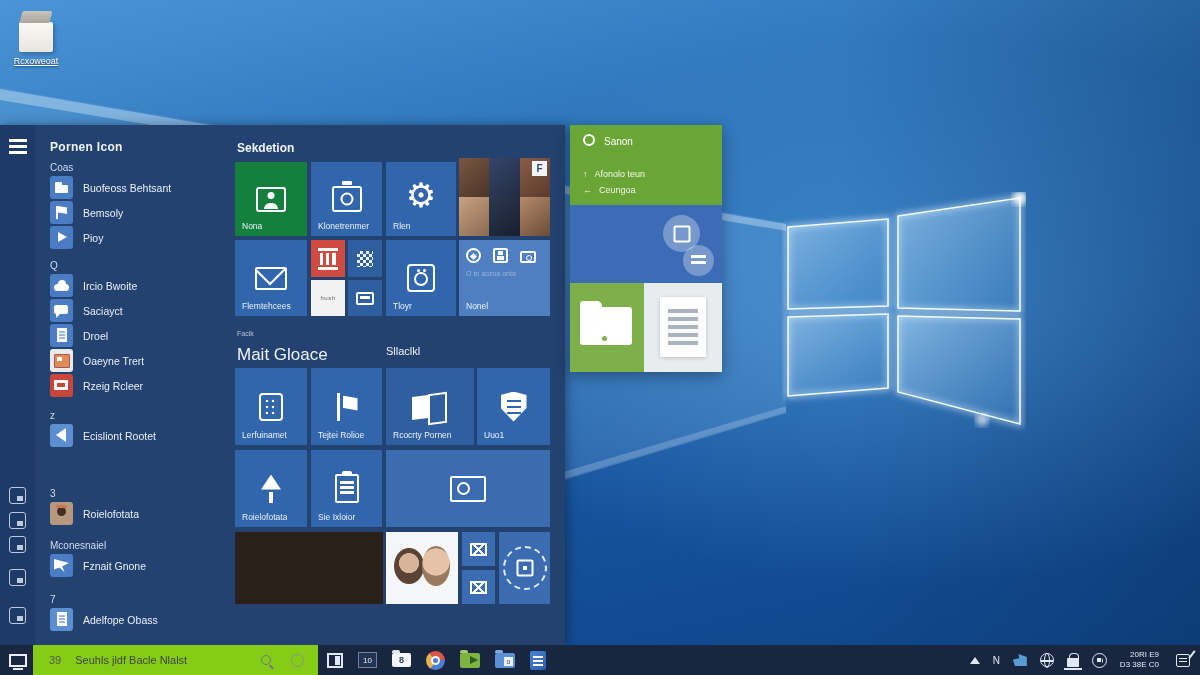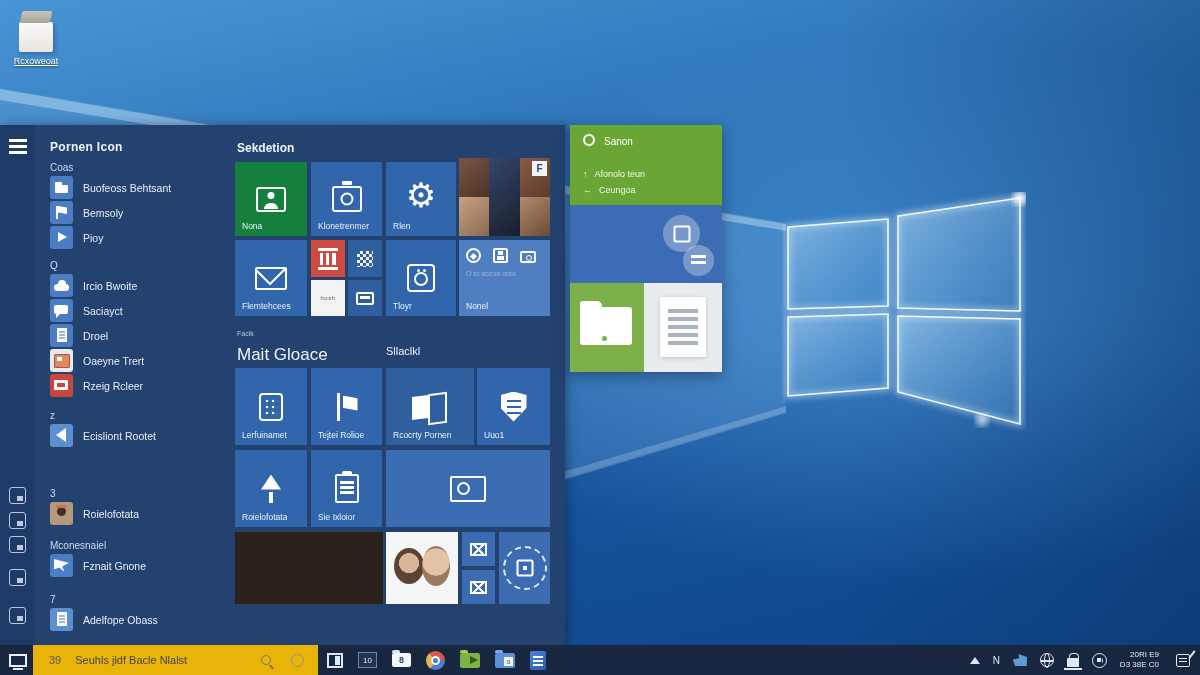--- a/index.html
+++ b/index.html
@@ -168,21 +168,21 @@
   .popup-folder::before{content:"";position:absolute;left:0;top:-6px;width:22px;height:8px;background:#fff;border-radius:3px 5px 0 0;}
   .popup-folder::after{content:"";position:absolute;left:22px;bottom:4px;width:5px;height:5px;background:#7db04a;border-radius:50%;}
   .popup-tile-doc{flex:1;background:#e8ecef;position:relative;cursor:pointer;}
   .popup-doc{position:absolute;left:16px;top:14px;width:46px;height:60px;background:#fff;box-shadow:0 1px 4px rgba(0,0,0,.18);}
   .popup-doc::before{content:"";position:absolute;left:8px;right:8px;top:12px;height:3.5px;background:#a9b4bf;box-shadow:0 8px 0 #a9b4bf,0 16px 0 #a9b4bf,0 24px 0 #a9b4bf,0 32px 0 #a9b4bf;}
 
   
   .taskbar{position:absolute;left:0;top:645px;width:1200px;height:30px;background:#18263f;display:flex;align-items:center;}
   .tb-start{position:relative;width:18px;height:13px;border:2px solid #e8eef9;margin:0 6px 0 9px;flex:none;cursor:pointer;}
   .tb-start::after{content:"";position:absolute;left:50%;bottom:-5px;transform:translateX(-50%);width:10px;height:2px;background:#e8eef9;}
-  .searchbox{position:relative;width:285px;height:31px;background:#eab308;display:flex;align-items:center;flex:none;cursor:text;}
+  .searchbox{position:relative;width:285px;height:31px;background:#84cc16;display:flex;align-items:center;flex:none;cursor:text;}
   .search-prefix{margin-left:16px;font-size:11px;color:#555;}
   .search-text{margin-left:14px;font-size:11px;color:#444;white-space:nowrap;flex:1;}
   .s-mag{position:relative;width:10px;height:10px;border:1.5px solid #70787f;border-radius:50%;margin-right:20px;flex:none;}
   .s-mag::after{content:"";position:absolute;right:-4px;bottom:-3px;width:5px;height:1.5px;background:#70787f;transform:rotate(45deg);}
   .s-circ{width:13px;height:13px;border:1.5px solid #8a9298;border-radius:50%;margin-right:14px;flex:none;}
   .tb-icons{display:flex;align-items:center;gap:15px;margin-left:9px;}
   .tbico{position:relative;flex:none;cursor:pointer;}
   .tb-win1{width:16px;height:15px;border:2px solid #dfe8f6;}
   .tb-win1::after{content:"";position:absolute;right:1px;top:1px;bottom:1px;width:5px;background:#dfe8f6;}
   .tb-ten{width:19px;height:16px;background:#223450;border:1px solid #6d81a4;color:#e8eef9;font-size:8px;text-align:center;line-height:15px;}

